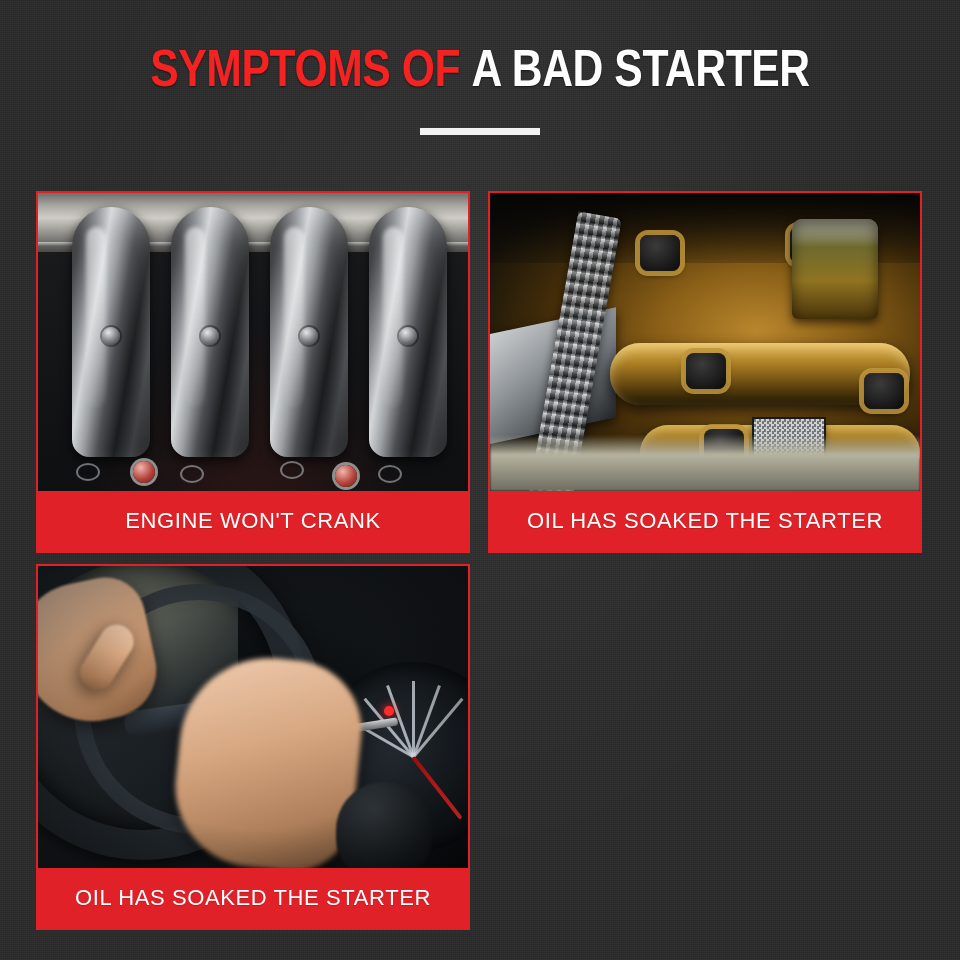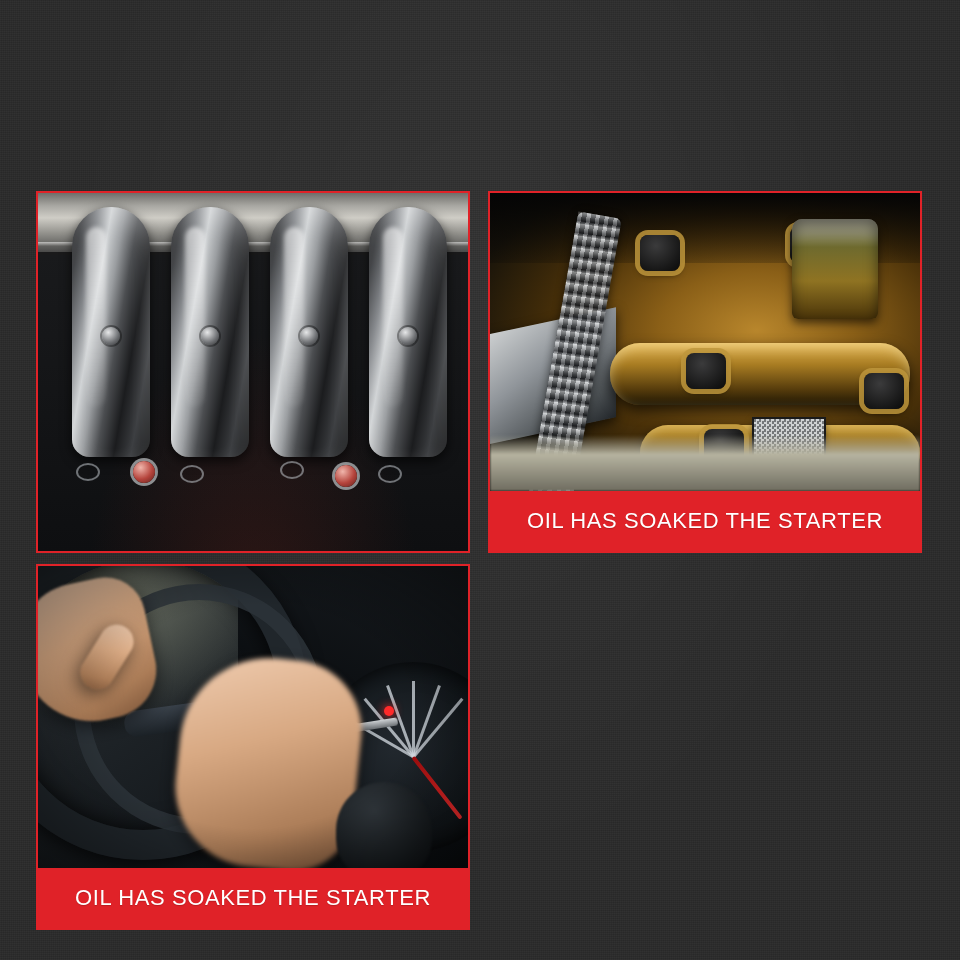--- a/index.html
+++ b/index.html
@@ -388,38 +388,45 @@
     background: radial-gradient(ellipse at 50% 50%, rgba(0,0,0,0) 52%, rgba(0,0,0,0.48) 100%);
   }
 </style>
 </head>
 <body>
 
 <div class="bg-texture"></div>
 
 <div class="page">
 
+  <div class="header">
+    <div class="title">
+      <span class="t-red">SYMPTOMS OF</span><span class="t-white">&nbsp;</span><span class="t-white">A BAD STARTER</span>
+    </div>
+    <div class="title-rule"></div>
+  </div>
 
   <div class="grid">
 
     <div class="card">
       <div class="photo ph-manifold">
         <div class="rail"></div>
         <div class="bed"></div>
         <div class="runner r1"></div>
         <div class="runner r2"></div>
         <div class="runner r3"></div>
         <div class="runner r4"></div>
         <div class="boltcap" style="left:95px; top:268px;"></div>
         <div class="boltcap" style="left:297px; top:272px;"></div>
         <div class="valve-ring" style="left:38px; top:270px;"></div>
         <div class="valve-ring" style="left:142px; top:272px;"></div>
         <div class="valve-ring" style="left:242px; top:268px;"></div>
         <div class="valve-ring" style="left:340px; top:272px;"></div>
       </div>
+      <div class="caption">ENGINE WON'T CRANK</div>
     </div>
 
     <div class="card">
       <div class="photo ph-oily">
         <div class="dark-top"></div>
         <div class="alu-bracket"></div>
         <div class="cam-shaft"></div>
         <div class="cam-shaft2"></div>
         <div class="cap-bolt" style="left:150px; top:42px;"></div>
         <div class="cap-bolt" style="left:196px; top:160px;"></div>

